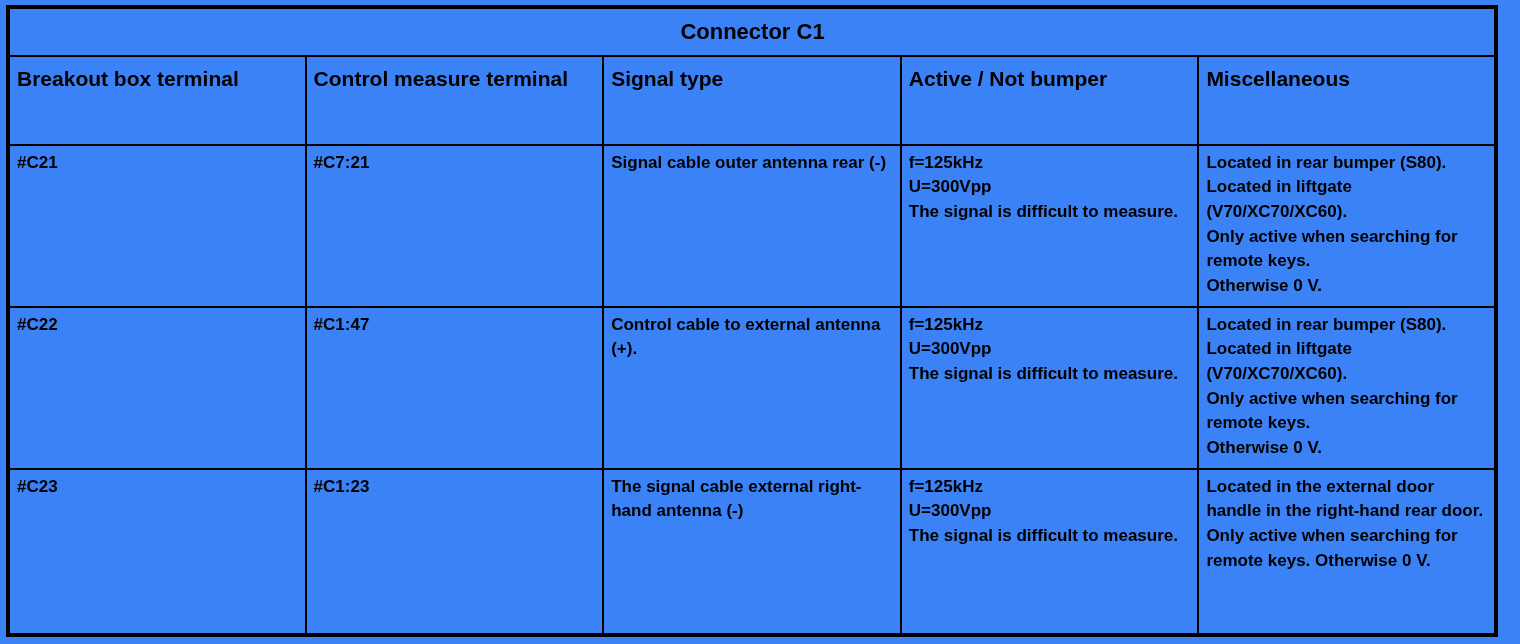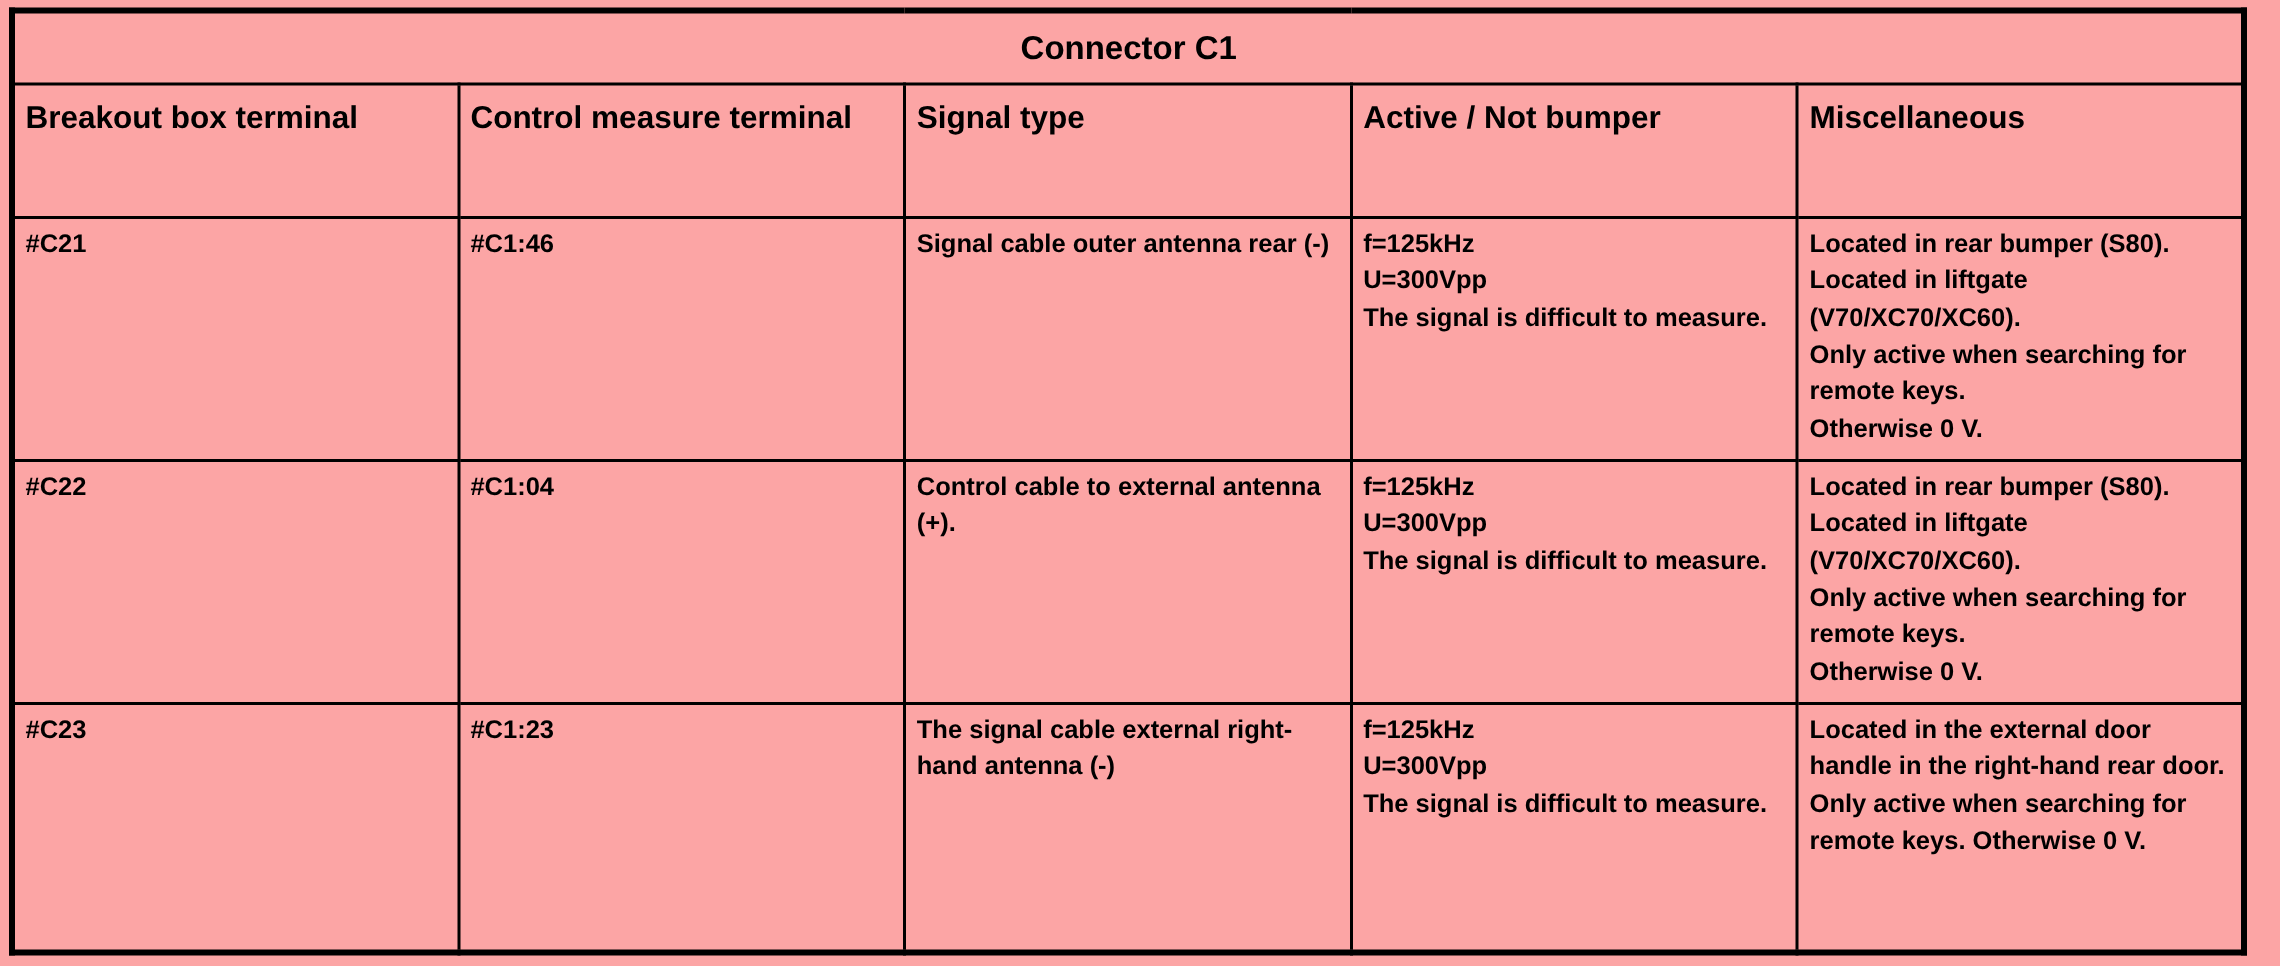--- a/index.html
+++ b/index.html
@@ -13,21 +13,21 @@
     height: 644px;
     font-family: "Liberation Sans", sans-serif;
     color: #000000;
     overflow: hidden;
   }
 
   .sheet {
     width: 1520px;
     height: 644px;
     position: relative;
-    background: #fca5a5;
+    background: #3b82f6;
     padding: 5px 22px 7px 6px;
   }
 
   table.connector-table {
     width: 100%;
     height: 100%;
     border-collapse: collapse;
     table-layout: fixed;
     border: 4px solid #000000;
   }
@@ -85,34 +85,34 @@
       <tr>
         <td class="head-cell col-breakout">Breakout box terminal</td>
         <td class="head-cell col-module">Control measure terminal</td>
         <td class="head-cell col-signal">Signal type</td>
         <td class="head-cell col-active">Active / Not bumper</td>
         <td class="head-cell col-misc">Miscellaneous</td>
       </tr>
 
       <tr class="body-row">
         <td class="col-breakout">#C21</td>
-        <td class="col-module">#C1:46</td>
+        <td class="col-module">#C7:21</td>
         <td class="col-signal">Signal cable outer antenna rear (-)</td>
         <td class="col-active">f=125kHz
 U=300Vpp
 The signal is difficult to measure.</td>
         <td class="col-misc">Located in rear bumper (S80).
 Located in liftgate (V70/XC70/XC60).
 Only active when searching for remote keys.
 Otherwise 0 V.</td>
       </tr>
 
       <tr class="body-row">
         <td class="col-breakout">#C22</td>
-        <td class="col-module">#C1:04</td>
+        <td class="col-module">#C1:47</td>
         <td class="col-signal">Control cable to external antenna (+).</td>
         <td class="col-active">f=125kHz
 U=300Vpp
 The signal is difficult to measure.</td>
         <td class="col-misc">Located in rear bumper (S80).
 Located in liftgate (V70/XC70/XC60).
 Only active when searching for remote keys.
 Otherwise 0 V.</td>
       </tr>
 

